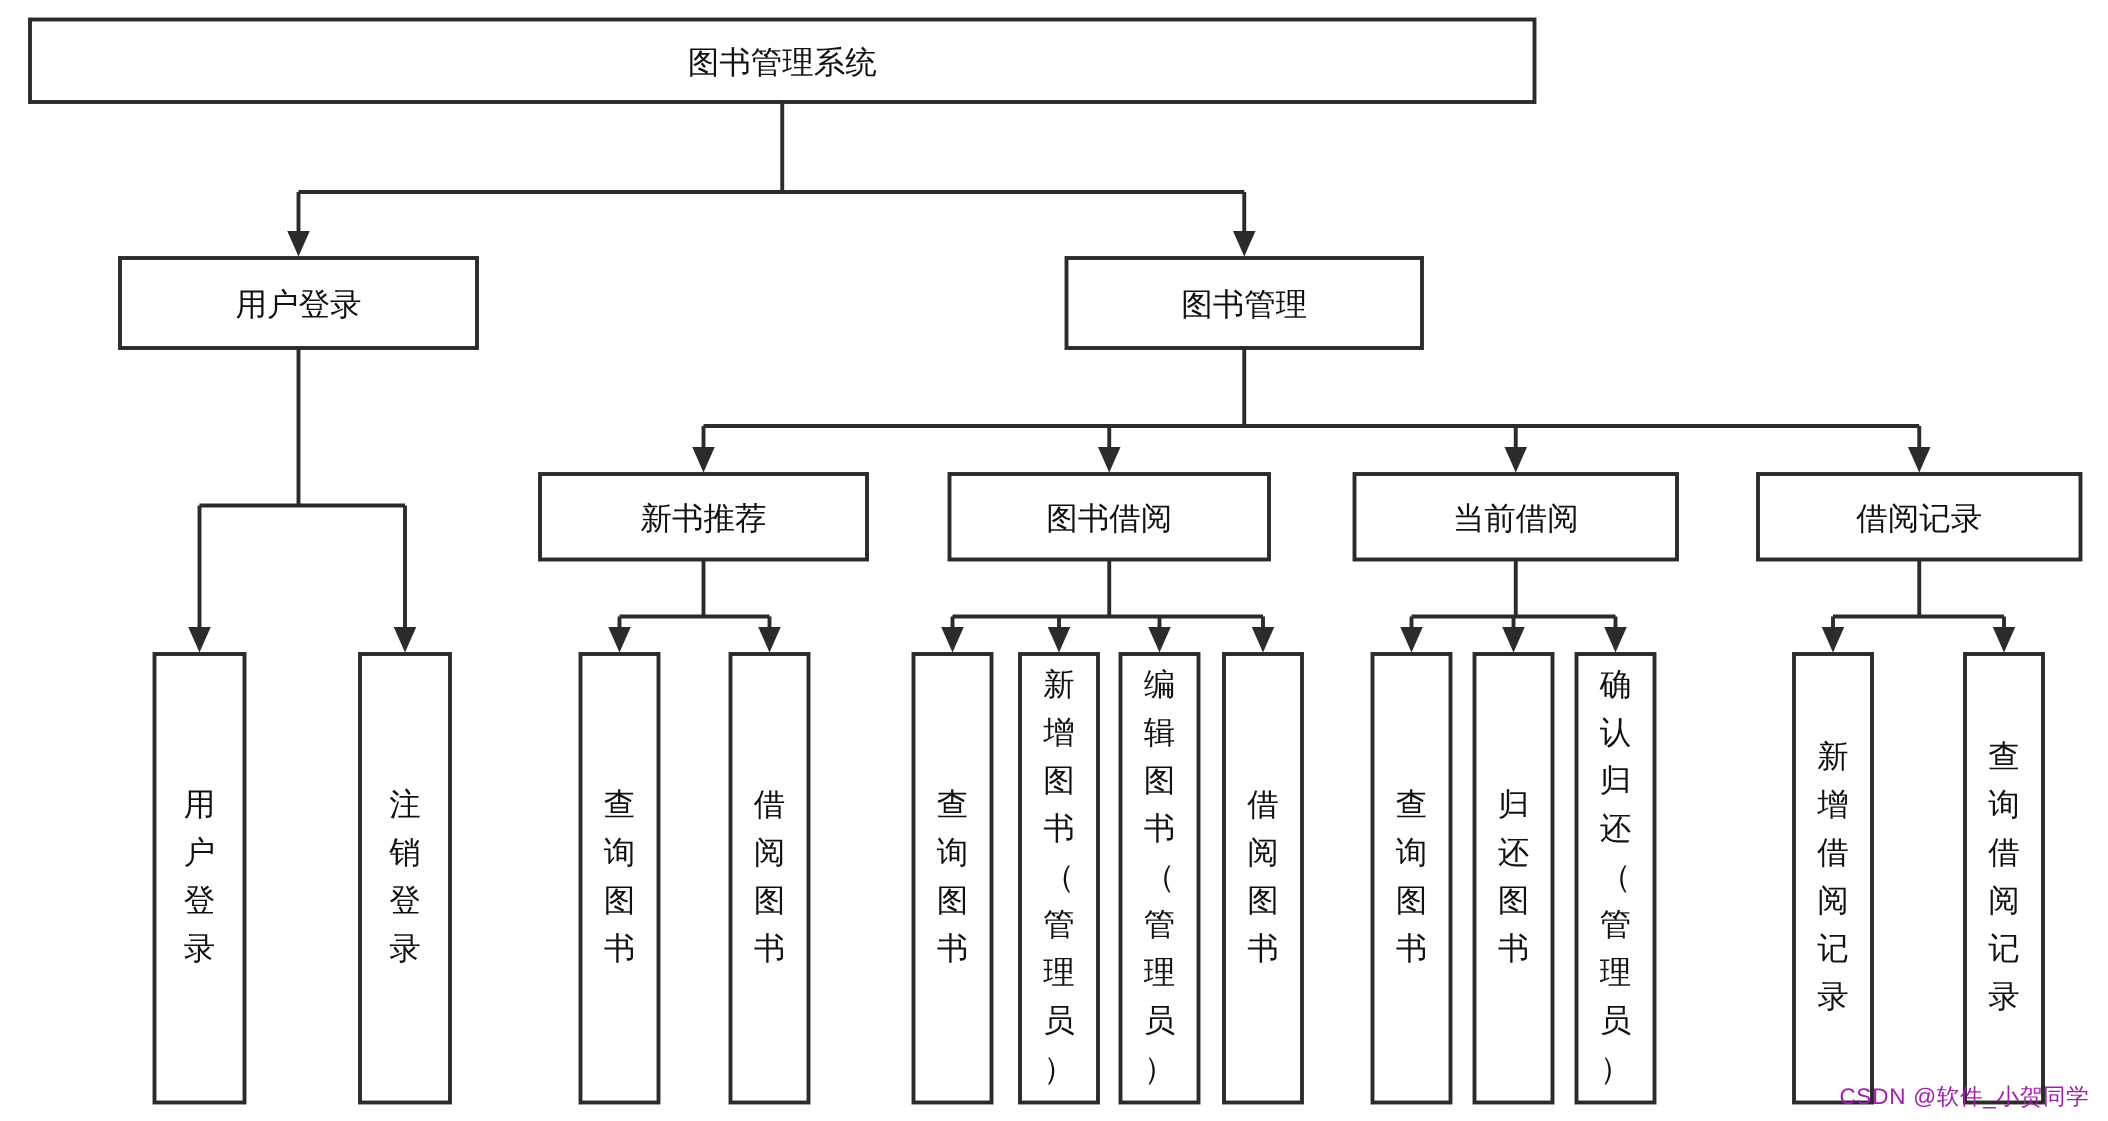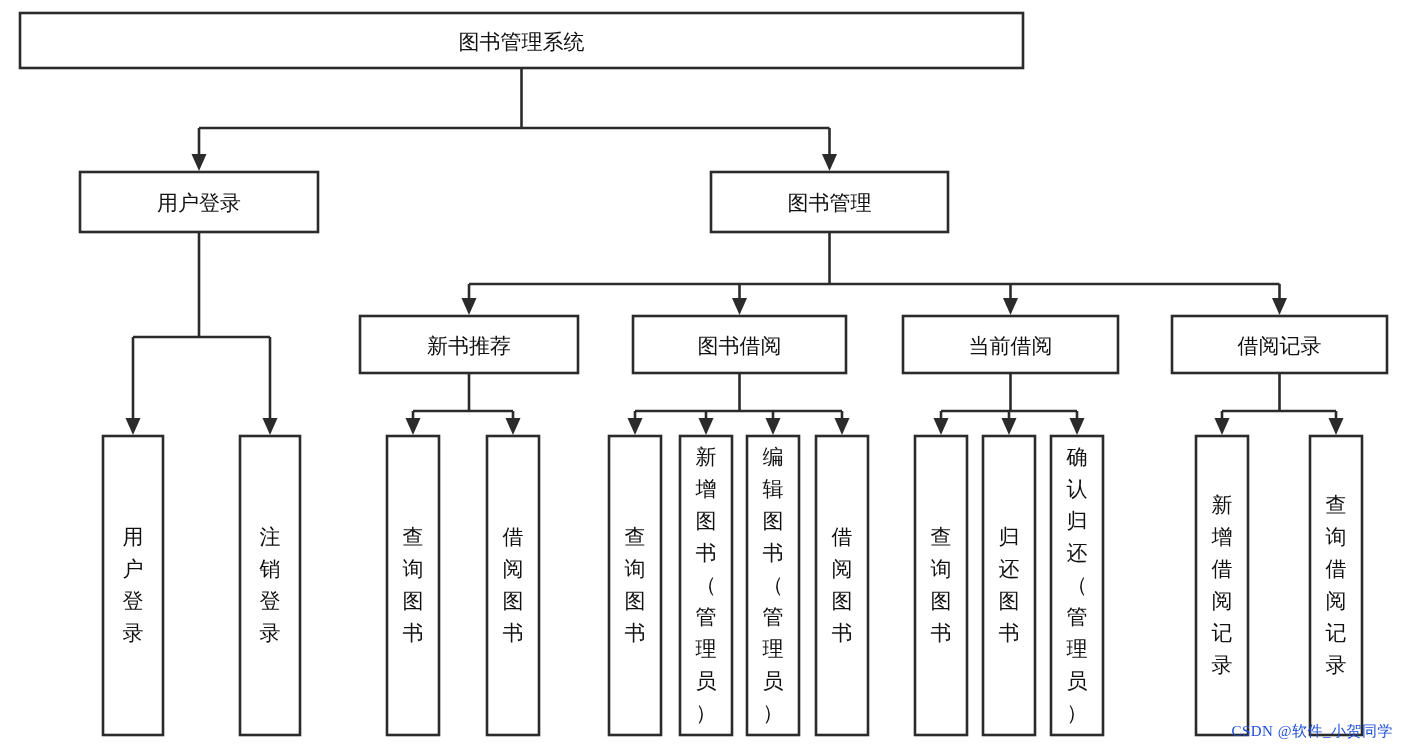--- a/index.html
+++ b/index.html
@@ -48,23 +48,23 @@
   .node-label-v {
     fill: #111111;
     font-family: "DejaVu Sans", "Liberation Sans", sans-serif;
     font-size: 21px;
     text-anchor: middle;
   }
   .watermark {
     position: absolute;
     right: 12px;
     bottom: 6px;
-    font-family: Liberation Serif, serif;
+    font-family: Liberation Sans, sans-serif;
     font-size: 15px;
-    color: #1d4ed8;
+    color: #a21caf;
     letter-spacing: 0.5px;
     white-space: nowrap;
     user-select: none;
   }
 </style>
 </head>
 <body>
 
 <div id="diagram-root">
   <svg id="diagram-svg" width="1405" height="747" viewBox="0 0 1405 747" xmlns="http://www.w3.org/2000/svg">

